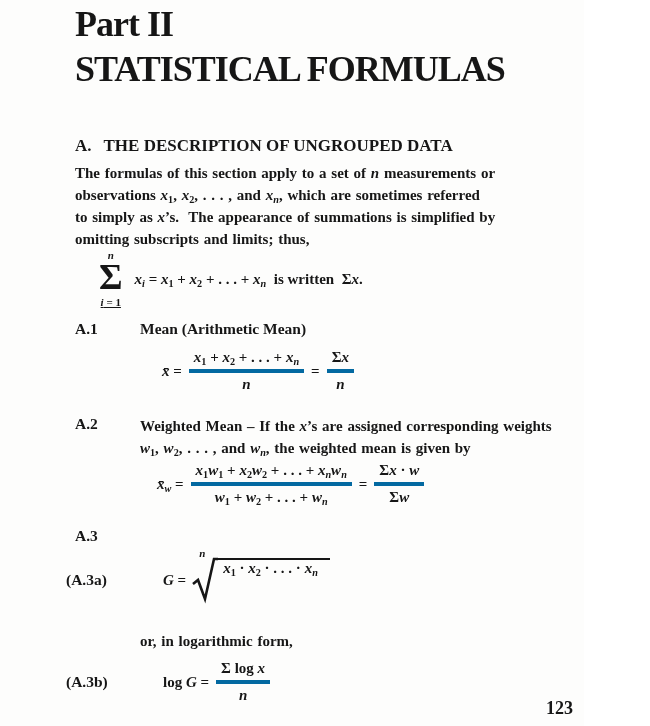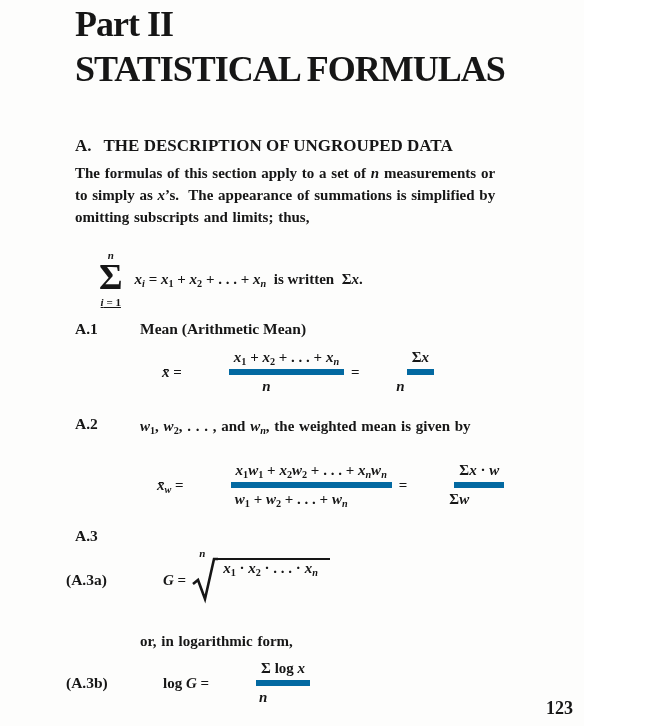--- a/index.html
+++ b/index.html
@@ -30,21 +30,21 @@
 
   
   .item-head { display:flex; font-size:15.5px; }
   .item-head .item-label { width:65px; flex:none; }
 
   
   .formula-row { display:flex; align-items:center; font-size:15px; }
   .eq-row { display:flex; align-items:center; font-size:15px; }
   .eq-row .eq-label { width:97px; flex:none; font-size:15.5px; }
   .frac { display:inline-flex; flex-direction:column; align-items:center; margin:0 7px; text-align:center; }
-  .frac .num { padding:0 5px 3px; border-bottom:6px solid #0369a1; white-space:nowrap;margin-left:40px; }
+  .frac .num { padding:0 5px 3px; border-bottom:4px solid #0369a1; white-space:nowrap; }
   .frac .den { padding-top:3px; white-space:nowrap; }
   .lhs { white-space:nowrap; }
 
   
   .radical { display:inline-flex; align-items:flex-start; position:relative; margin-left:6px; }
   .rad-index { position:absolute; top:-9px; left:7px; font-size:11px; }
   .radicand { border-top:2.5px solid #161616; margin-top:2px; margin-left:-1px;
               padding:0 12px 0 6px; white-space:nowrap; }
 
   .page-number { font-size:18px; }
@@ -58,20 +58,21 @@
 
   <div class="abs main-title" style="left:75px; top:50px;">STATISTICAL FORMULAS</div>
 
   <div class="abs section-head" style="left:75px; top:136px;">
     <span class="sec-label">A.</span>
     <span>THE DESCRIPTION OF UNGROUPED DATA</span>
   </div>
 
   <div class="abs bodytext" style="left:75px; top:162px;">
     <div>The formulas of this section apply to a set of <i>n</i> measurements or</div>
+    <div>observations <i>x</i><sub>1</sub>, <i>x</i><sub>2</sub>, . . . , and <i>x</i><sub><i>n</i></sub>, which are sometimes referred</div>
     <div>to simply as <i>x</i>’s.&nbsp; The appearance of summations is simplified by</div>
     <div>omitting subscripts and limits; thus,</div>
   </div>
 
   <div class="abs sum-row" style="left:99px; top:250px;">
     <span class="sigma-block">
       <span class="sigma-upper"><i>n</i></span>
       <span class="sigma-symbol">Σ</span>
       <span class="sigma-lower"><i>i</i> = 1</span>
     </span>
@@ -92,20 +93,21 @@
     <span>=</span>
     <span class="frac">
       <span class="num">Σ<i>x</i></span>
       <span class="den"><i>n</i></span>
     </span>
   </div>
 
   <div class="abs item-head" style="left:75px; top:415px;">
     <span class="item-label">A.2</span>
     <span class="bodytext">
+      <div>Weighted Mean – If the <i>x</i>’s are assigned corresponding weights</div>
       <div><i>w</i><sub>1</sub>, <i>w</i><sub>2</sub>, . . . , and <i>w</i><sub><i>n</i></sub>, the weighted mean is given by</div>
     </span>
   </div>
 
   <div class="abs formula-row" style="left:157px; top:462px;">
     <span class="lhs"><i>x̄</i><sub><i>w</i></sub> =</span>
     <span class="frac">
       <span class="num"><i>x</i><sub>1</sub><i>w</i><sub>1</sub> + <i>x</i><sub>2</sub><i>w</i><sub>2</sub> + . . . + <i>x</i><sub><i>n</i></sub><i>w</i><sub><i>n</i></sub></span>
       <span class="den"><i>w</i><sub>1</sub> + <i>w</i><sub>2</sub> + . . . + <i>w</i><sub><i>n</i></sub></span>
     </span>

